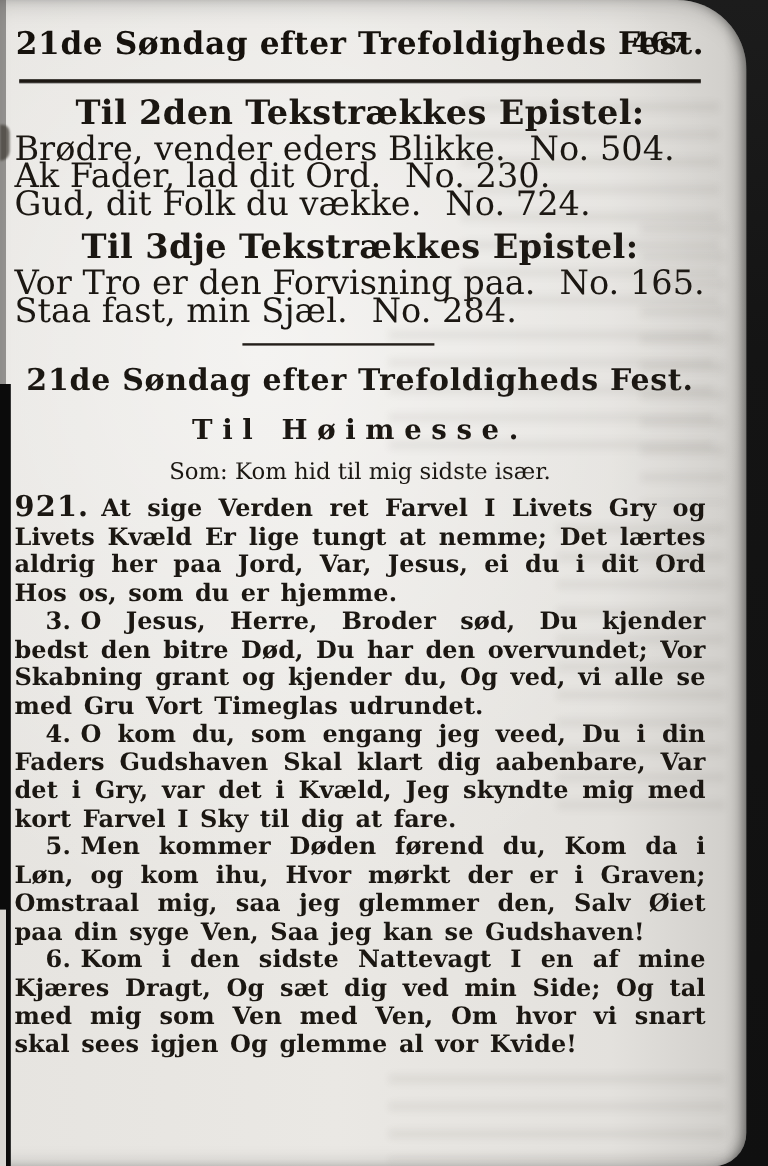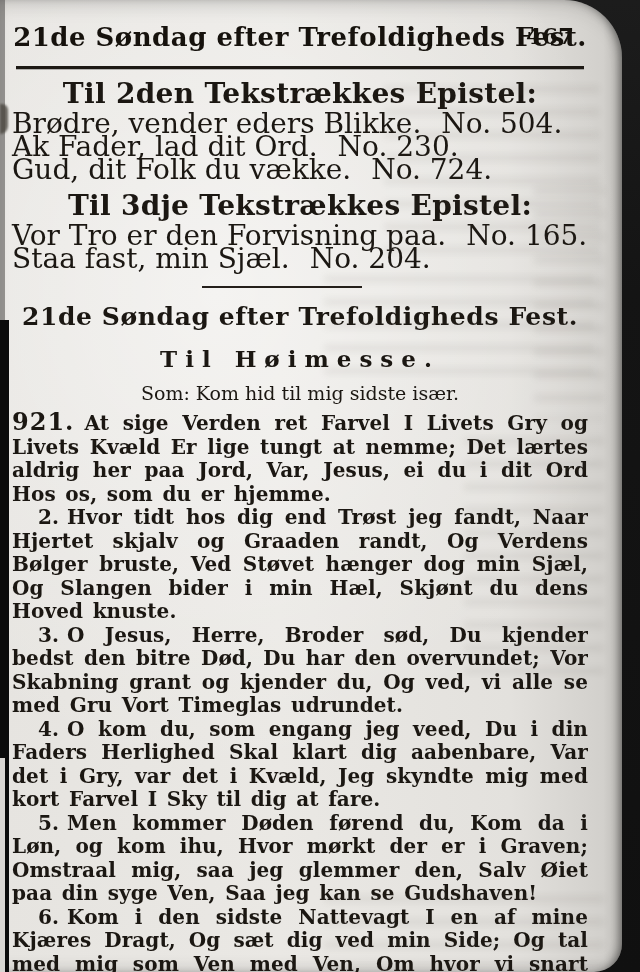--- a/index.html
+++ b/index.html
@@ -186,35 +186,34 @@
           <span>Gud, dit Folk du vække.</span><span class="ep-no">No. 724.</span>
         </div>
       </div>
 
       <div class="epistle-heading">Til 3dje Tekstrækkes Epistel:</div>
       <div class="epistle-list">
         <div class="epistle-row">
           <span>Vor Tro er den Forvisning paa.</span><span class="ep-no">No. 165.</span>
         </div>
         <div class="epistle-row">
-          <span>Staa fast, min Sjæl.</span><span class="ep-no">No. 204.</span>
+          <span>Staa fast, min Sjæl.</span><span class="ep-no">No. 284.</span>
         </div>
       </div>
 
       <div class="mid-rule"></div>
 
       <h1 class="section-title">21de Søndag efter Trefoldigheds Fest.</h1>
       <h2 class="section-subtitle">Til Høimesse.</h2>
       <p class="melody">Som: Kom hid til mig sidste især.</p>
 
       <div class="stanzas">
         <p class="stanza first"><span class="hymn-no">921.</span><span>At sige Verden ret Farvel I Livets Gry og Livets Kvæld Er lige tungt at nemme; Det lærtes aldrig her paa Jord, Var, Jesus, ei du i dit Ord Hos os, som du er hjemme.</span></p>
-        <p class="stanza"><span class="st-no">2.</span><span>Hvor tidt hos dig end Trøst jeg fandt, Naar Hjertet skjalv og Graaden randt, Og Verdens Bølger bruste, Ved Støvet hænger dog min Sjæl, Og Slangen bider i min Hæl, Skjønt du dens Hoved knuste.</span></p>
         <p class="stanza"><span class="st-no">3.</span><span>O Jesus, Herre, Broder sød, Du kjender bedst den bitre Død, Du har den overvundet; Vor Skabning grant og kjender du, Og ved, vi alle se med Gru Vort Timeglas udrundet.</span></p>
-        <p class="stanza"><span class="st-no">4.</span><span>O kom du, som engang jeg veed, Du i din Faders Herlighed Skal klart dig aabenbare, Var det i Gry, var det i Kvæld, Jeg skyndte mig med kort Farvel I Sky til dig at fare.</span></p>
+        <p class="stanza"><span class="st-no">4.</span><span>O kom du, som engang jeg veed, Du i din Faders Gudshaven Skal klart dig aabenbare, Var det i Gry, var det i Kvæld, Jeg skyndte mig med kort Farvel I Sky til dig at fare.</span></p>
         <p class="stanza"><span class="st-no">5.</span><span>Men kommer Døden førend du, Kom da i Løn, og kom ihu, Hvor mørkt der er i Graven; Omstraal mig, saa jeg glemmer den, Salv Øiet paa din syge Ven, Saa jeg kan se Gudshaven!</span></p>
         <p class="stanza"><span class="st-no">6.</span><span>Kom i den sidste Nattevagt I en af mine Kjæres Dragt, Og sæt dig ved min Side; Og tal med mig som Ven med Ven, Om hvor vi snart skal sees igjen Og glemme al vor Kvide!</span></p>
       </div>
 
     </div>
 
     <div class="ghost" style="left:384px; top:78px;  width:215px; height:185px;"></div>
     <div class="ghost" style="left:324px; top:268px; width:270px; height:110px;"></div>
     <div class="ghost" style="left:464px; top:430px; width:140px; height:260px;"></div>
     <div class="ghost" style="left:324px; top:888px; width:280px; height:80px;"></div>

